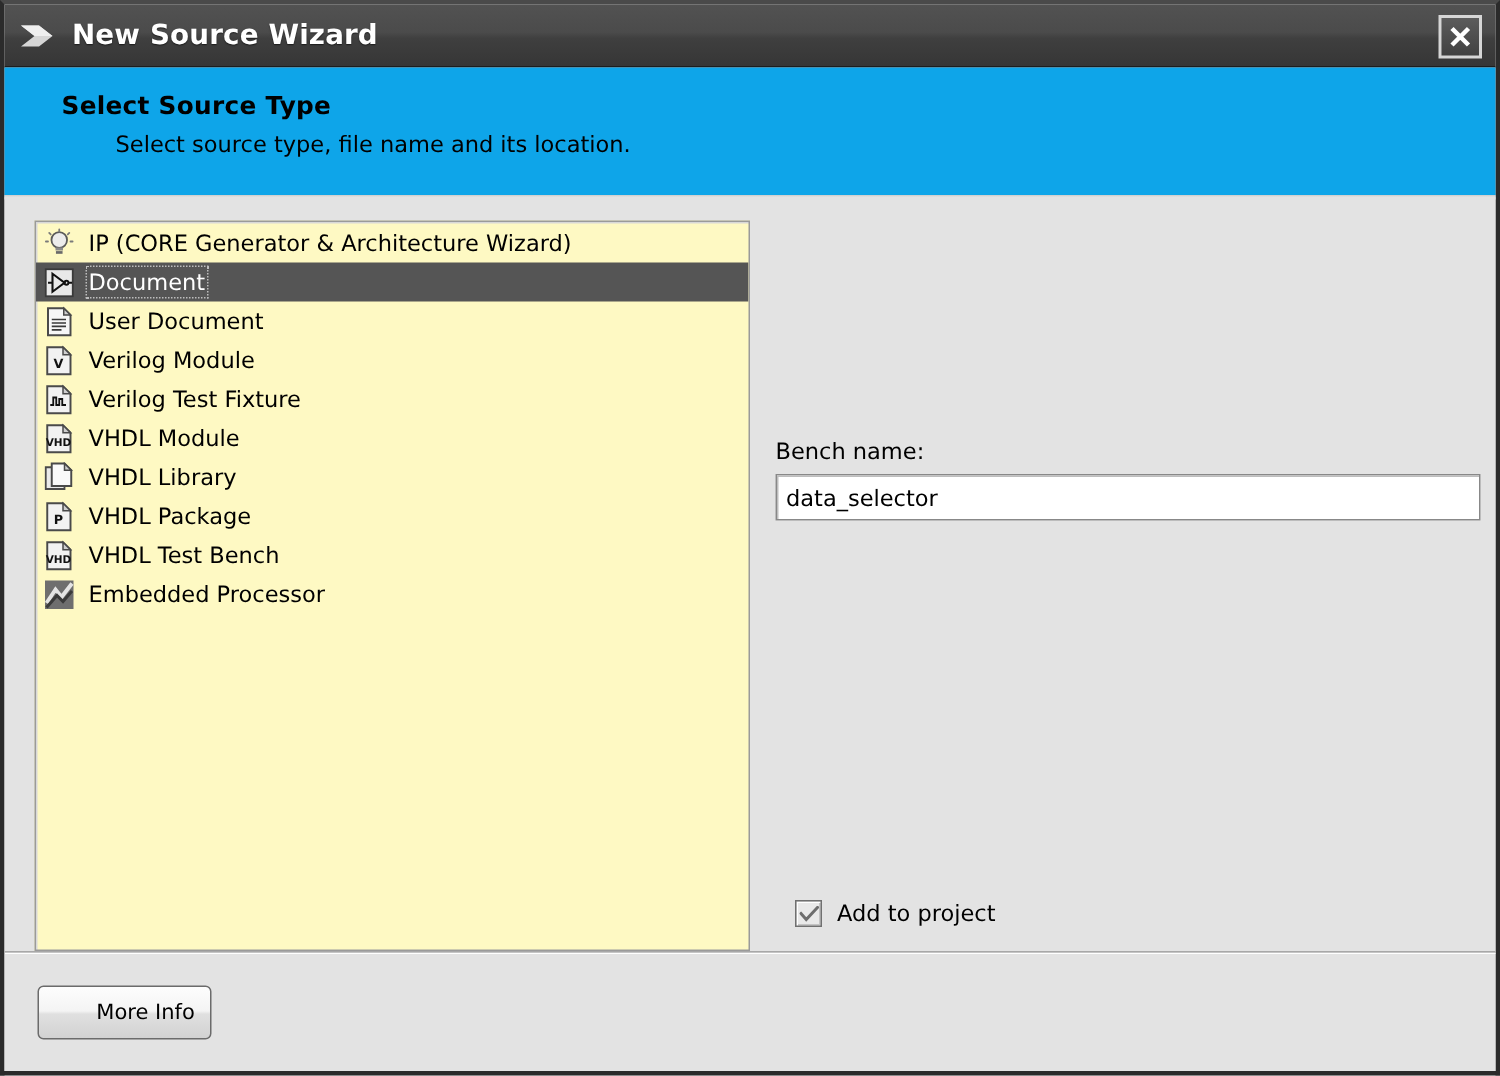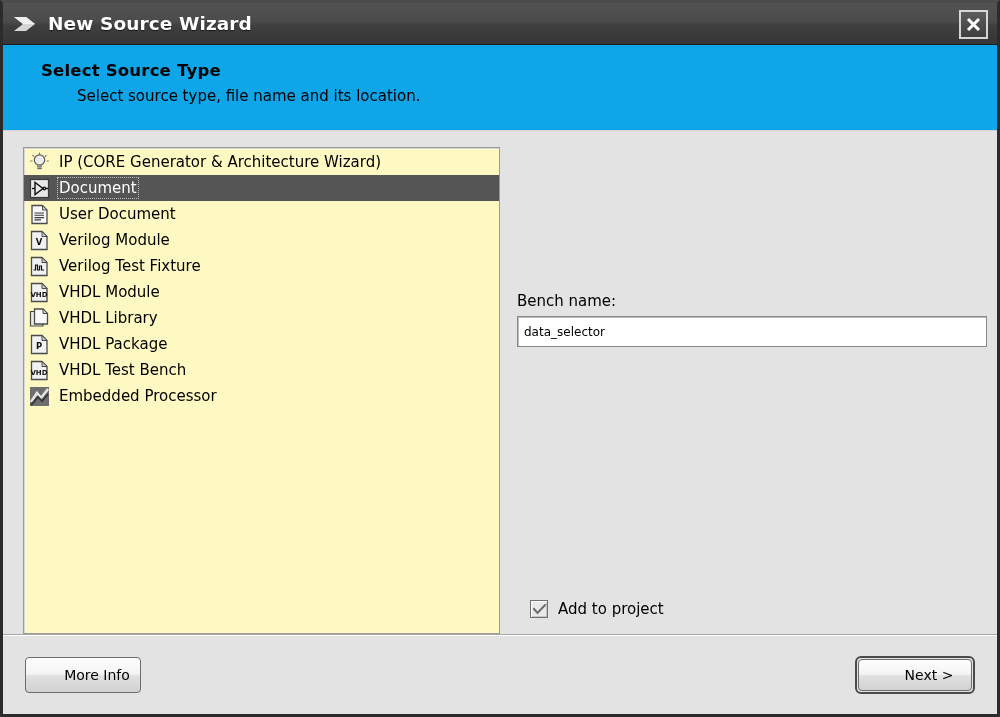--- a/index.html
+++ b/index.html
@@ -143,21 +143,21 @@
     margin-bottom: 6px;
   }
   .text-input {
     height: 31px;
     background: #ffffff;
     border: 1px solid #888888;
     box-shadow: inset 1px 1px 0 #bdbdbd;
     display: flex;
     align-items: center;
     padding-left: 6px;
-    font-size: 12px;
+    font-size: 15px;
     color: #000;
     font-family: "DejaVu Sans", sans-serif;
     overflow: hidden;
     white-space: nowrap;
   }
   #filename-input { width: 470px; }
   #filename-group { margin-top: 144px; }
   #location-group { margin-top: 18px; }
   #location-row { display: flex; align-items: center; gap: 10px; }
   #location-input { width: 420px; }
@@ -385,19 +385,16 @@
         </span>
         <span id="addproj-label">Add to project</span>
       </div>
 
     </div>
   </div>
 
   <div id="footer">
     <div class="btn" id="more-info-btn">More Info</div>
     <div id="footer-right">
-      <div id="next-btn-wrap">
-        <div class="btn" id="next-btn">Next &gt;</div>
-      </div>
     </div>
   </div>
 
 </div>
 
 </body></html>

